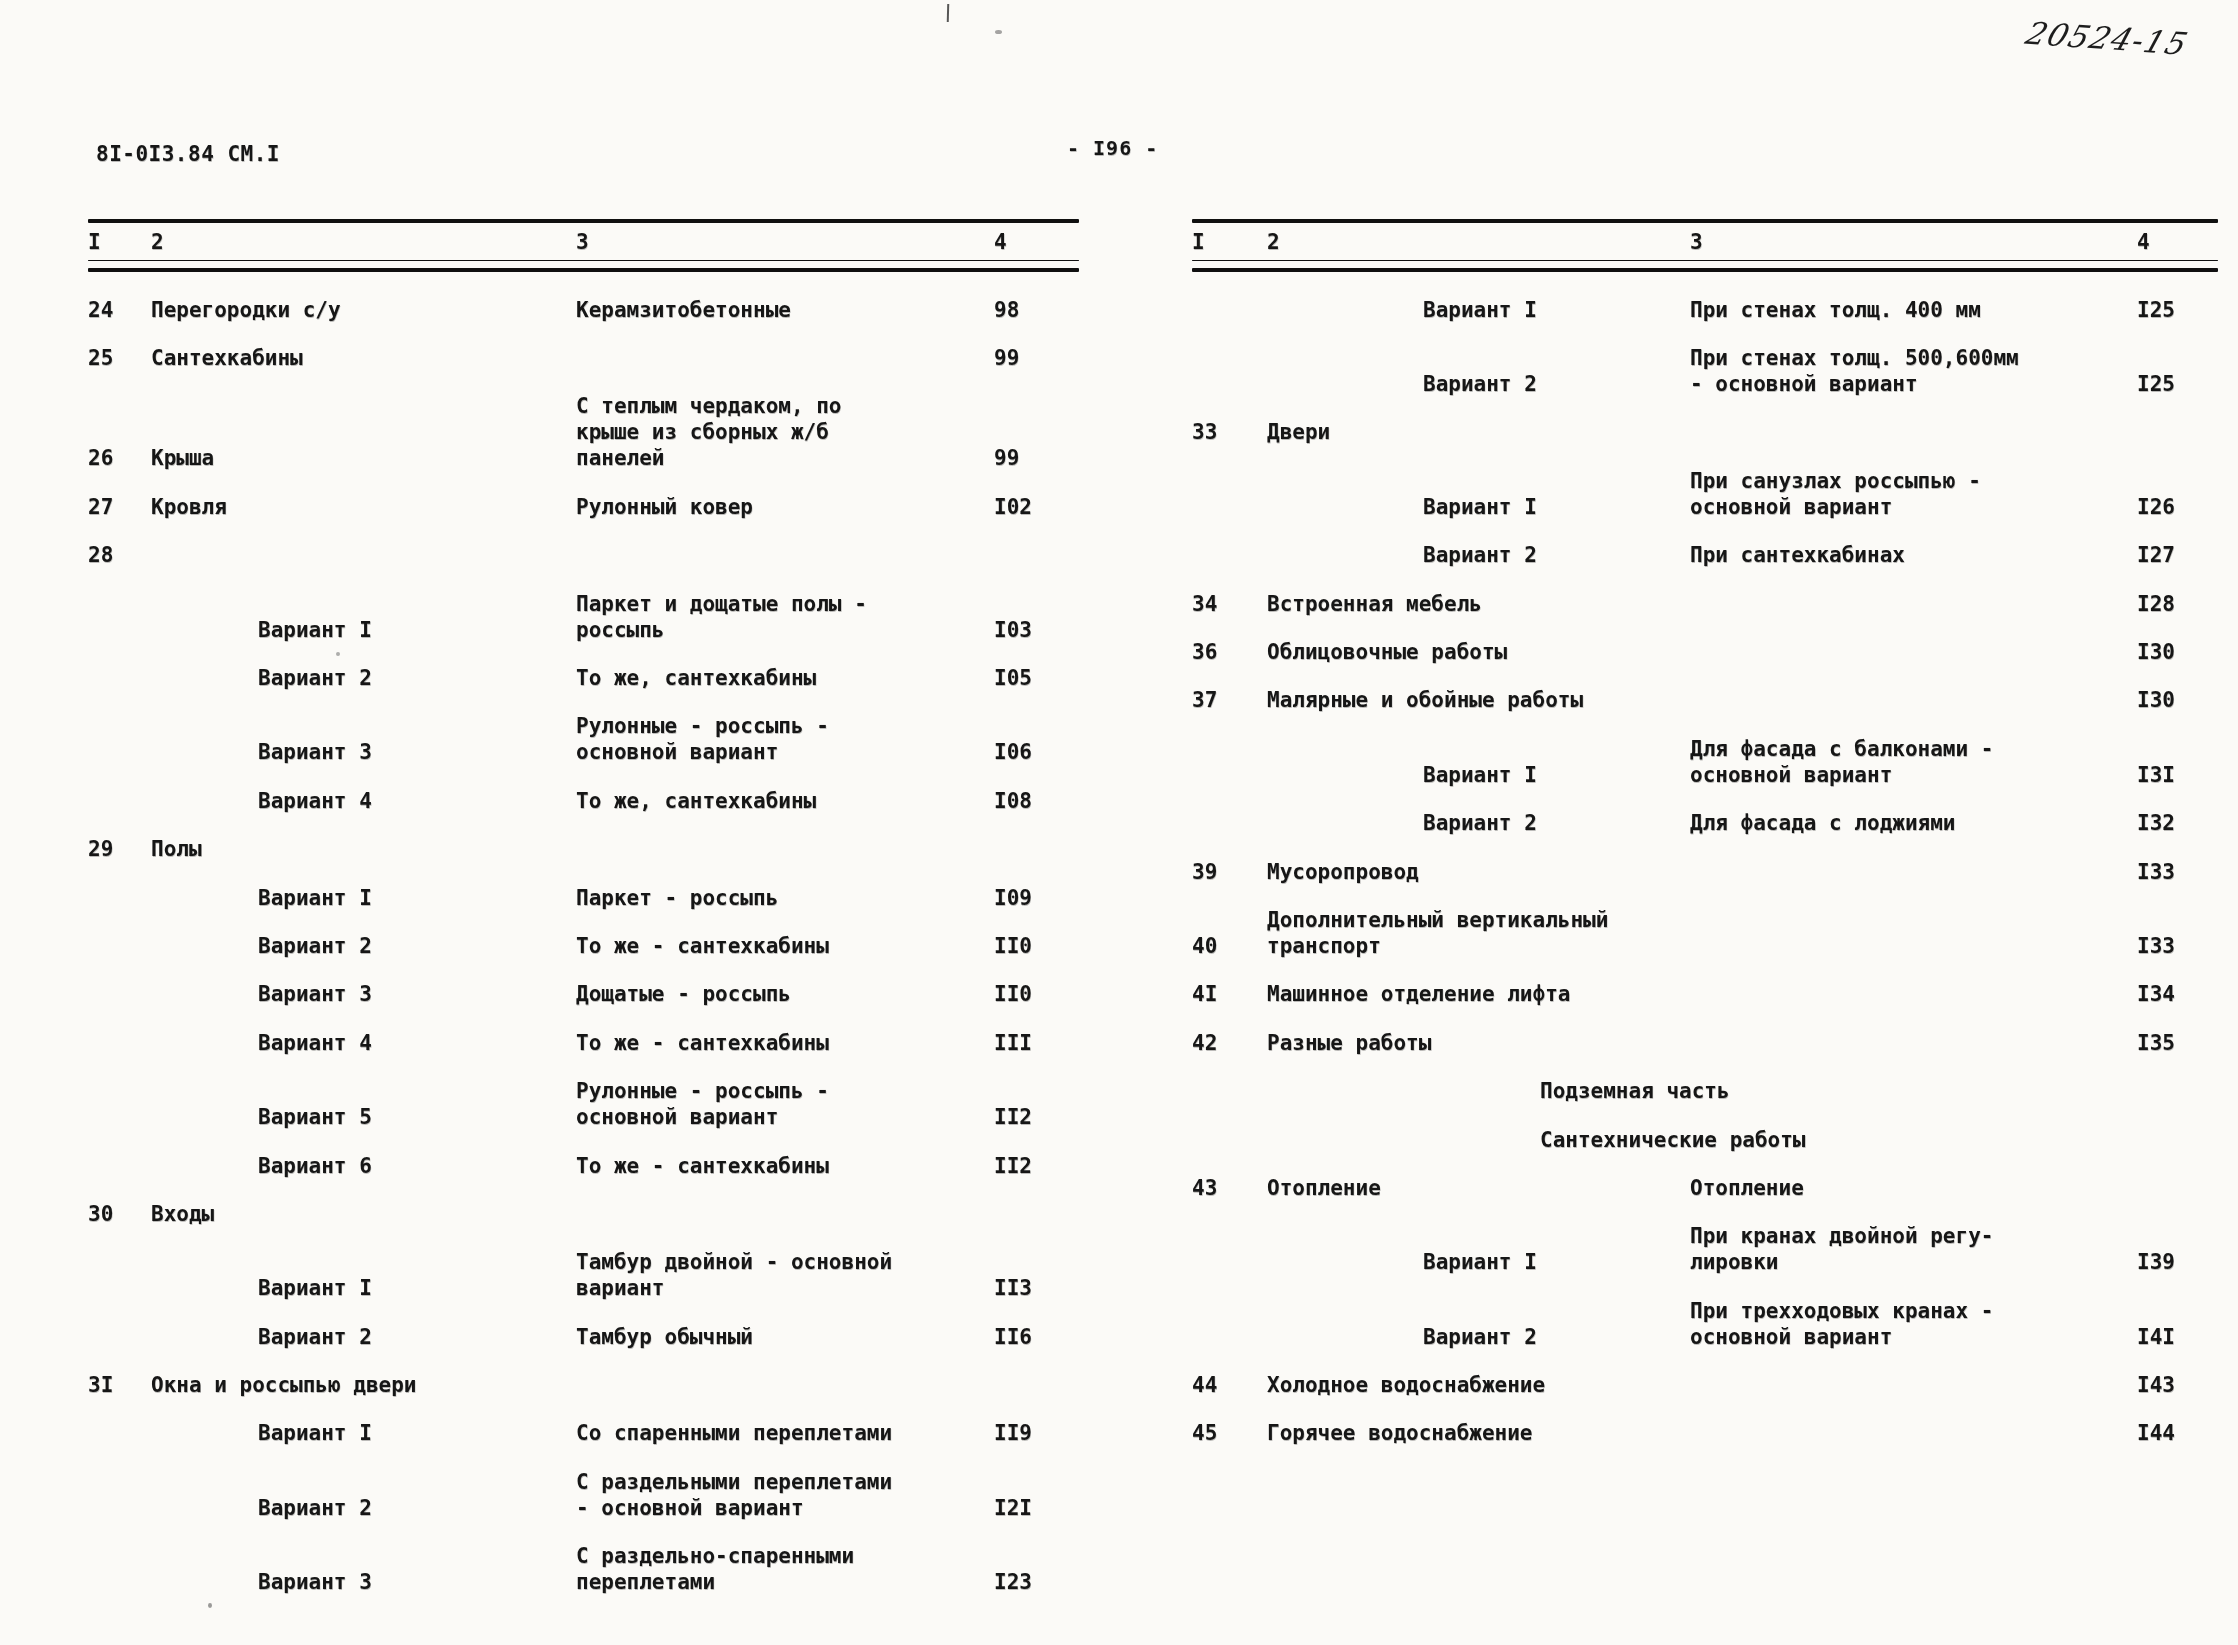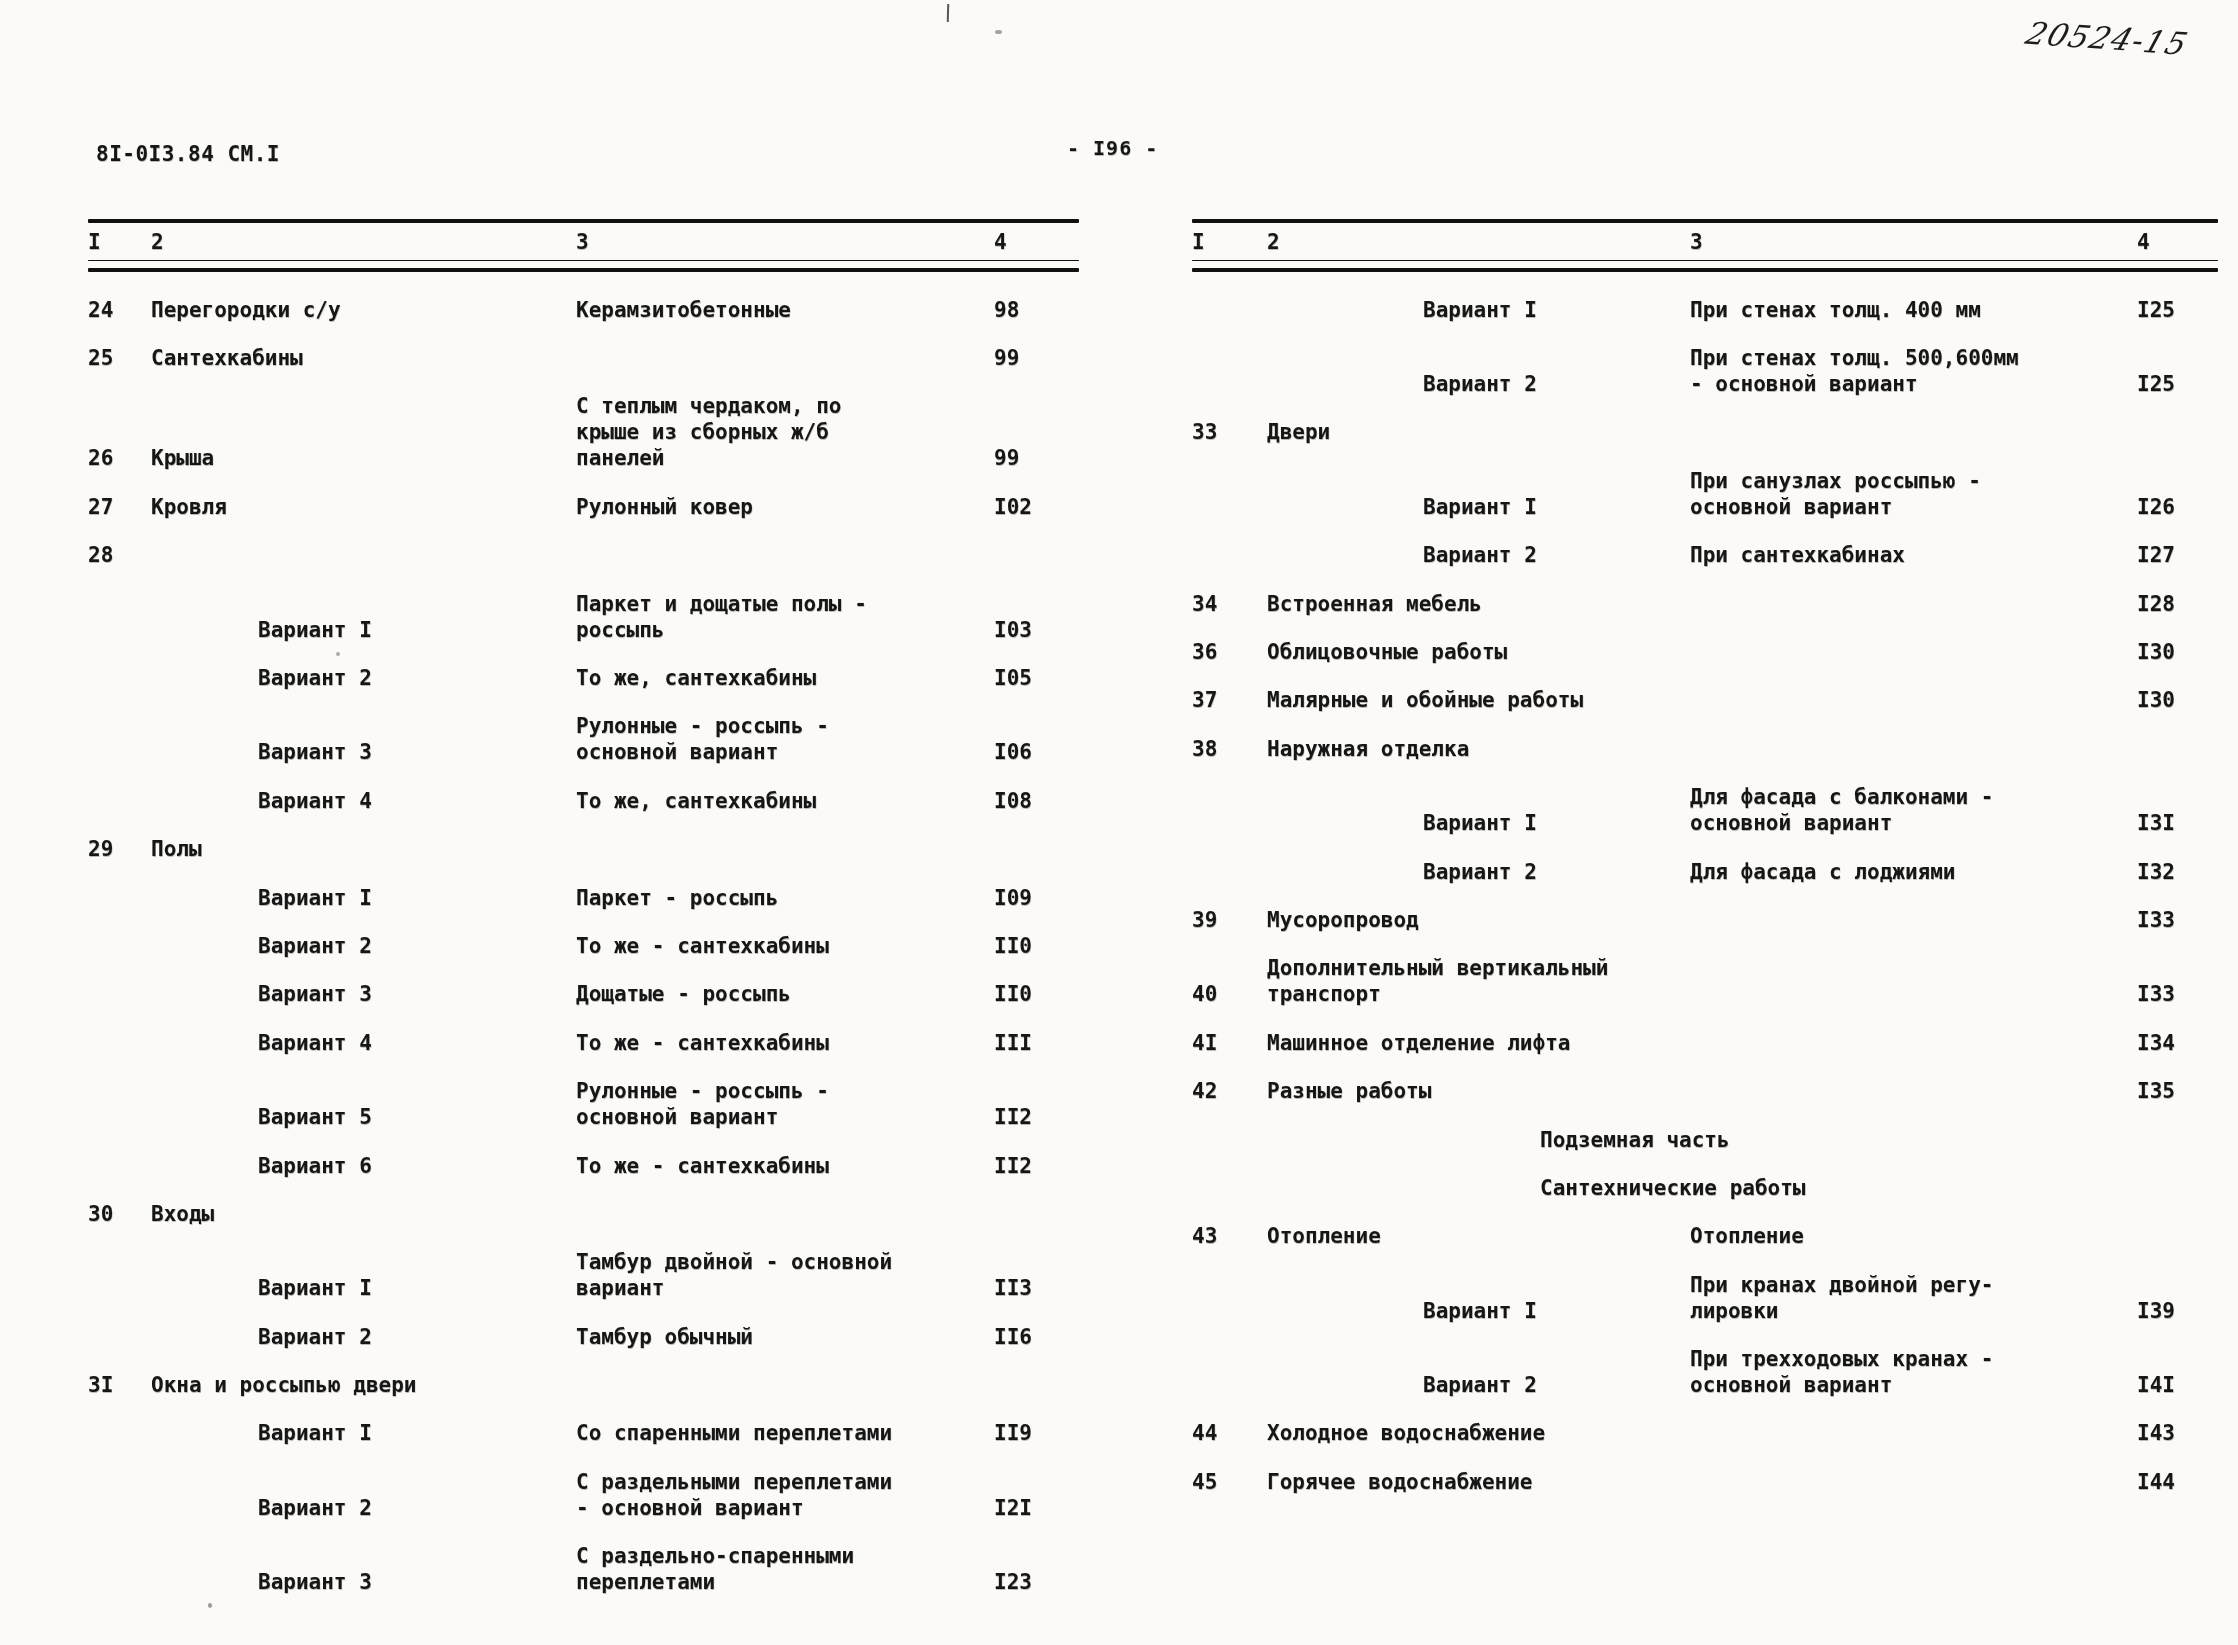--- a/index.html
+++ b/index.html
@@ -275,26 +275,20 @@
       <span class="c3"></span>
       <span class="c4">I30</span>
     </div>
     <div class="row ink">
       <span class="c1">37</span>
       <span class="c2">Малярные и обойные работы</span>
       <span class="c3"></span>
       <span class="c4">I30</span>
     </div>
     <div class="row ink">
-      <span class="c1">38</span>
-      <span class="c2">Наружная отделка</span>
-      <span class="c3"></span>
-      <span class="c4"></span>
-    </div>
-    <div class="row ink">
       <span class="c1"></span>
       <span class="c2 indent">Вариант I</span>
       <span class="c3">Для фасада с балконами -
 основной вариант</span>
       <span class="c4">I3I</span>
     </div>
     <div class="row ink">
       <span class="c1"></span>
       <span class="c2 indent">Вариант 2</span>
       <span class="c3">Для фасада с лоджиями</span>

